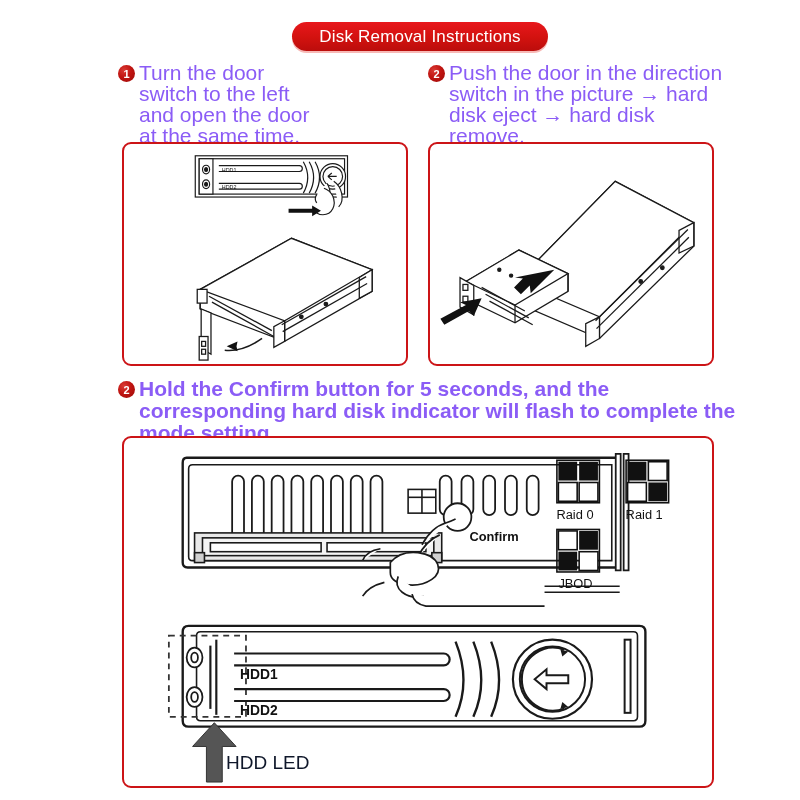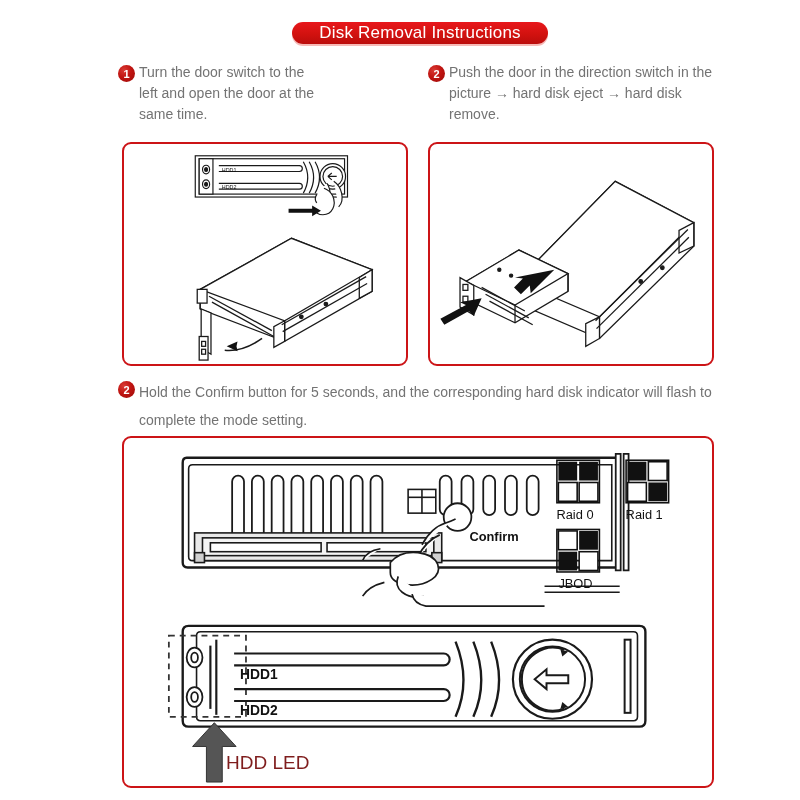--- a/index.html
+++ b/index.html
@@ -8,46 +8,46 @@
     background: #ffffff;
     font-family: "Liberation Sans", sans-serif;
     overflow: hidden;
   }
   #page { position: relative; width: 800px; height: 800px; background:#fff; }
 
   
   .title-pill {
     position: absolute;
     left: 292px; top: 22px;
-    width: 256px; height: 22px;
+    width: 256px; height: 29px;
     border-radius: 15px;
     background: linear-gradient(180deg,#e8171c 0%, #d2120f 55%, #bb0d0c 100%);
     box-shadow: 0 2px 0 0 #f7b9b6;
     display:flex; align-items:center; justify-content:center;
     color:#fff; font-size:17px; letter-spacing:.2px;
     white-space: nowrap;
   }
 
   
   .step { position:absolute; display:flex; align-items:flex-start; }
   .badge {
     flex: 0 0 auto;
     width:17px; height:17px; border-radius:50%;
     background: radial-gradient(circle at 35% 30%, #d93a34 0%, #c01411 45%, #9c0b08 100%);
     color:#fff; font-size:11px; font-weight:bold;
     display:flex; align-items:center; justify-content:center;
     margin-top:3px; margin-right:4px;
   }
   .step-text {
-    font-size:14px; line-height:21px; color:#737373;
+    font-size:21px; line-height:21px; color:#8b5cf6;
   }
   #step1 { left:118px; top:62px; width:200px; }
   #step2 { left:428px; top:62px; width:300px; }
   #step3 { left:118px; top:378px; width:620px; }
-  #step3 .step-text { line-height:28px; }
+  #step3 .step-text { line-height:22px;font-weight:bold; }
 
   
   .panel {
     position:absolute;
     border:2.2px solid #cc1417;
     border-radius:9px;
     background:#fff;
     box-sizing:border-box;
   }
   #panel-1 { left:122px; top:142px; width:286px; height:224px; }
@@ -333,15 +333,15 @@
         <rect x="505" y="204" width="6" height="74"></rect>
       </g>
 
       <g>
         <path d="M82 348 L82 312 L68 312 L90 288 L112 312 L98 312 L98 348 Z" fill="#555" stroke="#333" stroke-width="1"></path>
       </g>
     </svg>
 
   </div>
 
-  <div style="position:absolute; left:226px; top:752px; font-size:19px; color:#7f1d1d;">HDD LED</div>
+  <div style="position:absolute; left:226px; top:752px; font-size:19px; color:#0f172a;">HDD LED</div>
 
 </div>
 
 </body></html>

